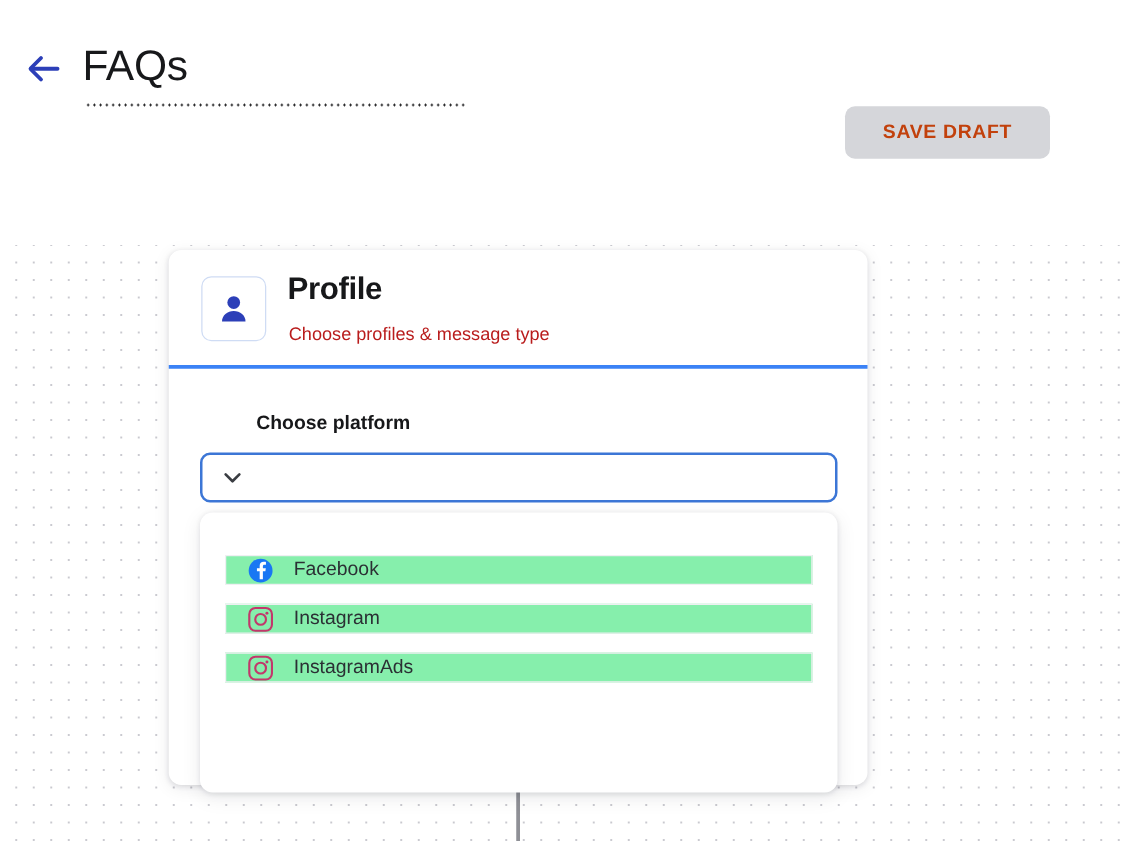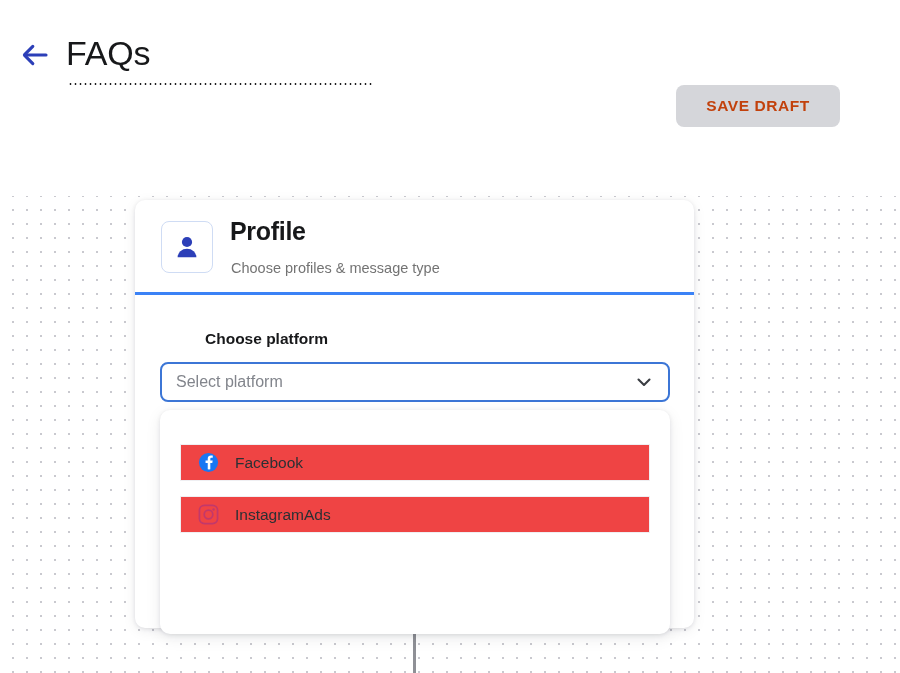--- a/index.html
+++ b/index.html
@@ -171,21 +171,21 @@
     font-size: 25px;
     font-weight: 700;
     color: #17181a;
     letter-spacing: -0.3px;
   }
   #profile-subtitle {
     position: absolute;
     left: 96px;
     top: 60px;
     font-size: 14.5px;
-    color: #737373;
+    color: #b91c1c;
   }
 
   #choose-platform-label {
     position: absolute;
     left: 26px;
     top: 130px;
     font-size: 15.5px;
     font-weight: 700;
     color: #17181a;
     margin-left: 44px;
@@ -224,24 +224,24 @@
     width: 510px;
     height: 224px;
     background: #ffffff;
     border-radius: 10px;
     box-shadow: 0 1px 4px rgba(16,20,40,0.10), 0 4px 16px rgba(16,20,40,0.08);
     z-index: 9;
     padding: 34px 20px 0 20px;
   }
 
   .dropdown-option {
-    height: 37px;
+    height: 24px;
     border: 1px solid #efeff2;
     border-radius: 0;
-    background: #ef4444;
+    background: #86efac;
     display: flex;
     align-items: center;
     padding: 0 17px;
     margin-bottom: 15px;
     cursor: pointer;
   }
   .dropdown-option .opt-icon {
     width: 21px;
     height: 21px;
     flex: 0 0 21px;
@@ -299,21 +299,20 @@
         <path d="M4.6 24.2 a9.4 8.4 0 0 1 18.8 0 Z" fill="#2c3fb8"></path>
       </svg>
     </div>
     <div id="profile-heading">Profile</div>
     <div id="profile-subtitle">Choose profiles &amp; message type</div>
   </div>
 
   <div id="choose-platform-label">Choose platform</div>
 
   <div id="platform-select">
-    <span id="platform-select-value">Select platform</span>
     <span id="chevron-down-icon">
       <svg viewBox="0 0 20 20" width="20" height="20" aria-hidden="true">
         <path d="M4.5 7.5 L10 13 L15.5 7.5" fill="none" stroke="#3a3d42" stroke-width="2.1" stroke-linecap="round" stroke-linejoin="round"></path>
       </svg>
     </span>
   </div>
 </div>
 
 <div id="platform-dropdown">
 
@@ -322,24 +321,34 @@
       <svg viewBox="0 0 22 22" width="21" height="21" aria-hidden="true">
         <circle cx="11" cy="11" r="10" fill="#1977f3"></circle>
         <path d="M12.9 11.6 h2.1 l0.35 -2.6 h-2.45 V7.35 c0 -0.78 0.24 -1.3 1.35 -1.3 h1.2 V3.7
                  c-0.3 -0.04 -1.1 -0.12 -1.95 -0.12 -2 0 -3.3 1.2 -3.3 3.4 V9 H7.9 v2.6 h2.3 v6.6
                  a10.2 10.2 0 0 0 2.7 0 Z" fill="#ffffff"></path>
       </svg>
     </span>
     <span class="opt-label">Facebook</span>
   </div>
 
-
   <div class="dropdown-option">
     <span class="opt-icon">
       <svg viewBox="0 0 22 22" width="21" height="21" aria-hidden="true">
         <rect x="1.5" y="1.5" width="19" height="19" rx="5.2" ry="5.2" fill="none" stroke="#c2386b" stroke-width="1.8"></rect>
         <circle cx="11" cy="11" r="4.5" fill="none" stroke="#c2386b" stroke-width="1.8"></circle>
         <circle cx="16.3" cy="5.8" r="1.25" fill="#c2386b"></circle>
       </svg>
     </span>
+    <span class="opt-label">Instagram</span>
+  </div>
+
+  <div class="dropdown-option">
+    <span class="opt-icon">
+      <svg viewBox="0 0 22 22" width="21" height="21" aria-hidden="true">
+        <rect x="1.5" y="1.5" width="19" height="19" rx="5.2" ry="5.2" fill="none" stroke="#c2386b" stroke-width="1.8"></rect>
+        <circle cx="11" cy="11" r="4.5" fill="none" stroke="#c2386b" stroke-width="1.8"></circle>
+        <circle cx="16.3" cy="5.8" r="1.25" fill="#c2386b"></circle>
+      </svg>
+    </span>
     <span class="opt-label">InstagramAds</span>
   </div>
 </div>
 
 </body></html>

